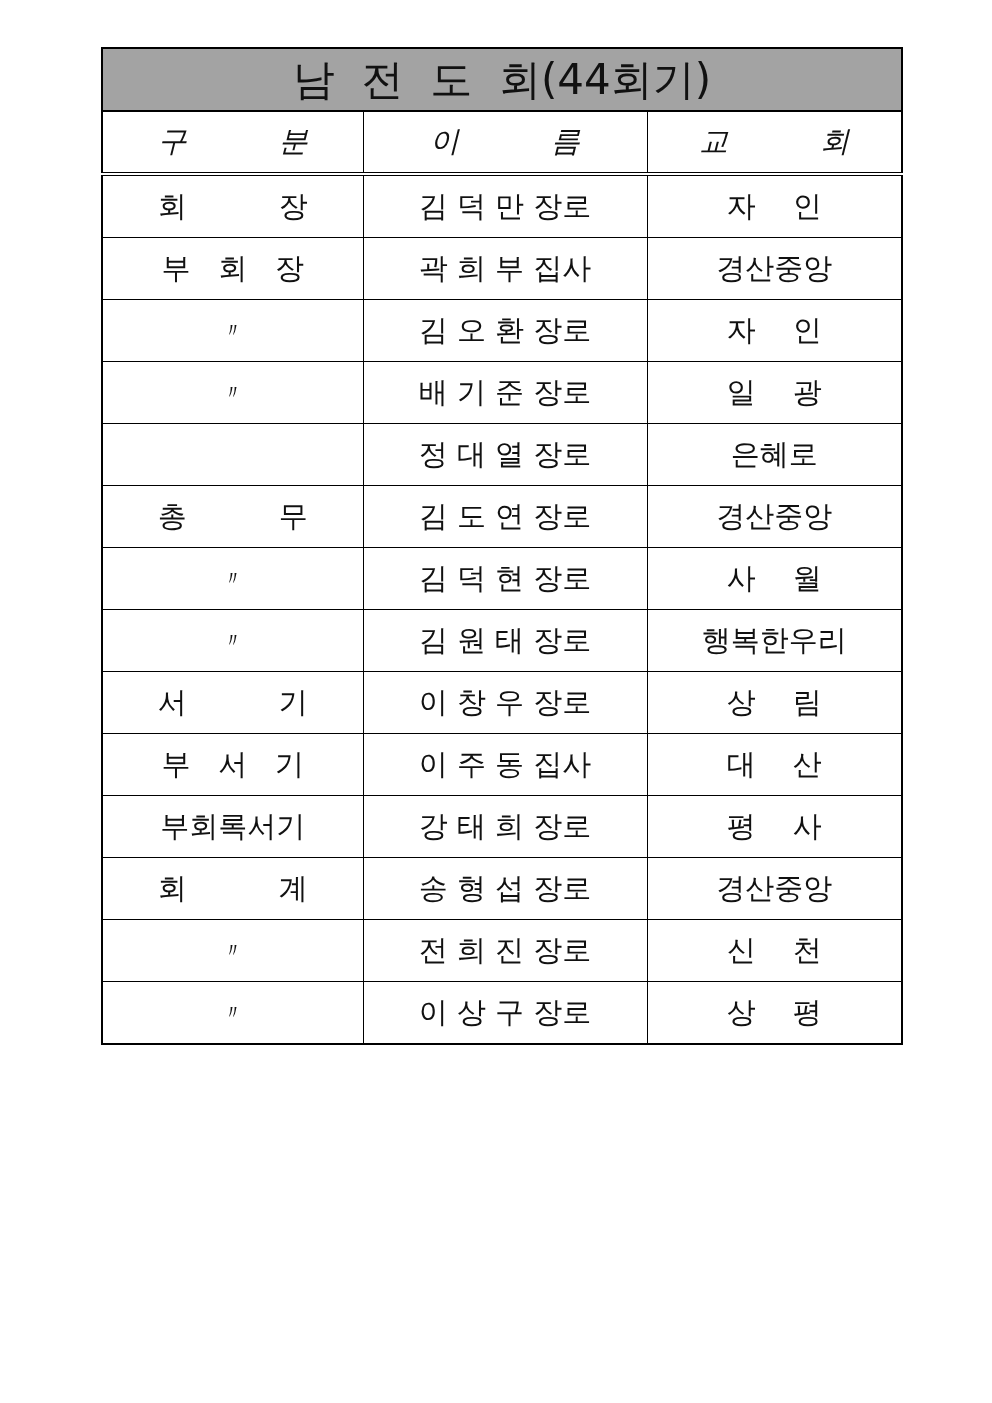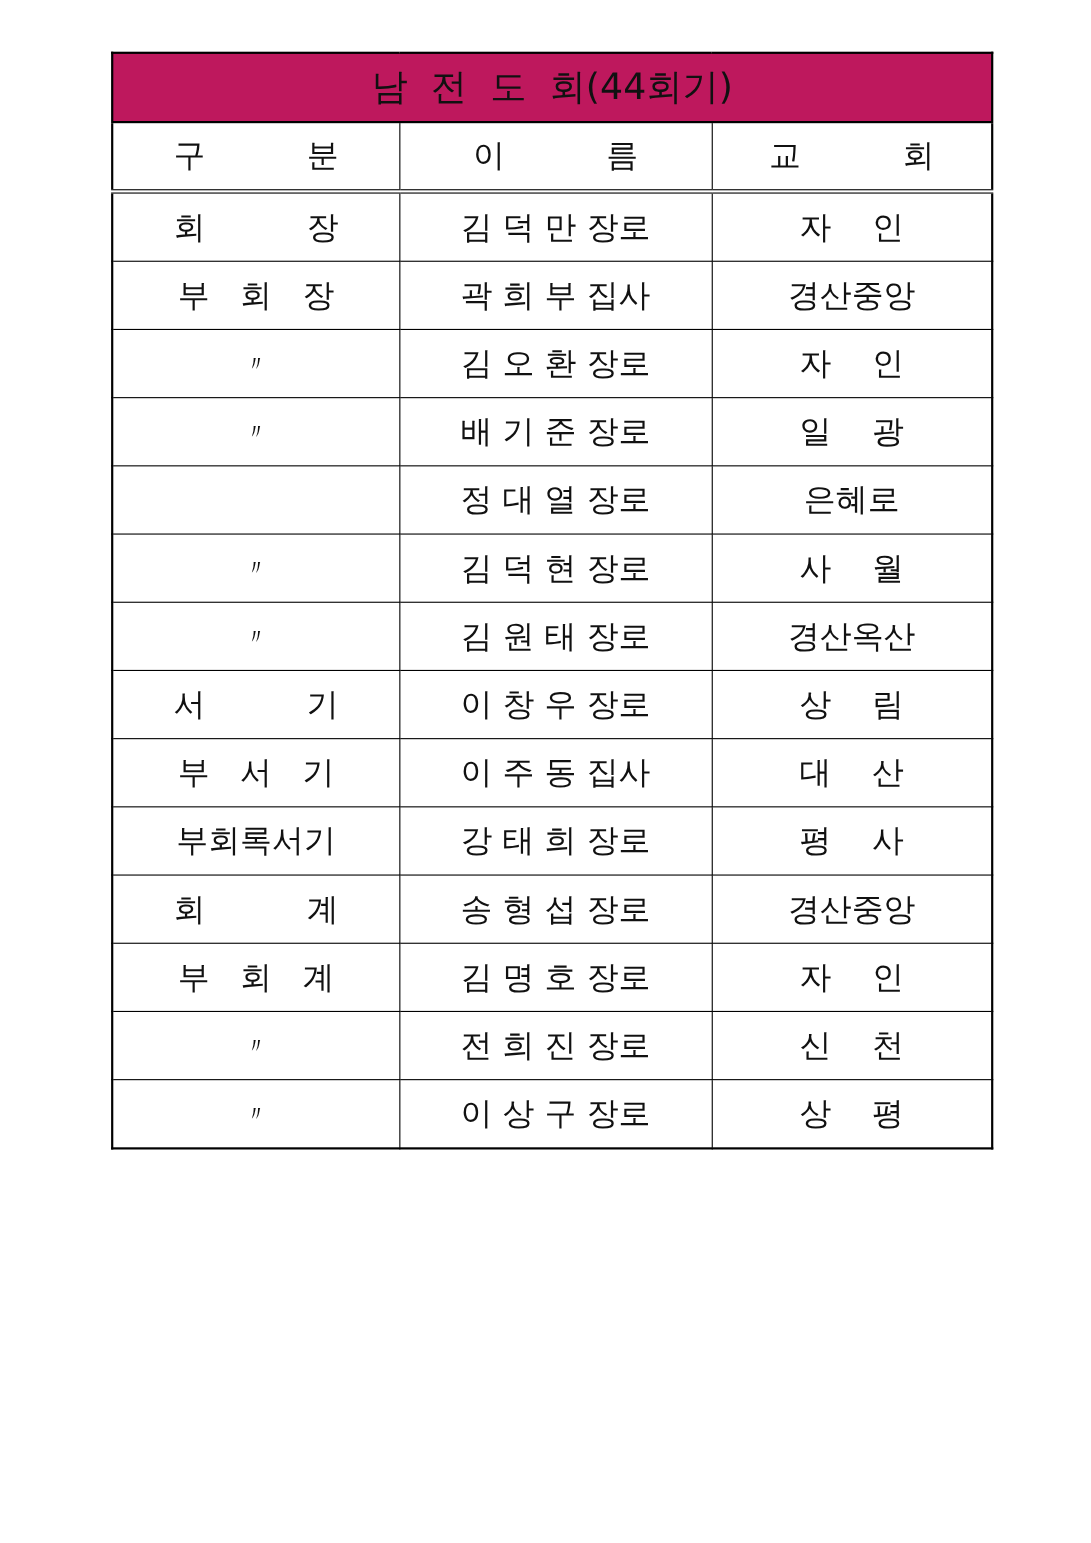--- a/index.html
+++ b/index.html
@@ -1,22 +1,22 @@
 <!DOCTYPE html>
 <html><head>
 <meta charset="utf-8">
 <style>
   html, body { margin: 0; padding: 0; background: #ffffff; }
   body { width: 992px; height: 1403px; position: relative; font-family: "DejaVu Sans", sans-serif; color: #111; }
   .table-wrap { position: absolute; left: 101px; top: 47px; width: 800px; }
   table { border-collapse: collapse; width: 800px; table-layout: fixed; border: 2px solid #000; }
   col.c1 { width: 261px; } col.c2 { width: 284px; } col.c3 { width: 255px; }
   td { border: 1px solid #000; text-align: center; vertical-align: middle; padding: 0; font-size: 29px; height: 61px; white-space: pre; }
-  tr.title td { background: #be185d; height: 61px; font-size: 33px; border-bottom: 2px solid #000; }
-  tr.header td { height: 60px; border-bottom: 4px double #000; }
+  tr.title td { background: #a3a3a3; height: 61px; font-size: 42px; border-bottom: 2px solid #000; }
+  tr.header td { height: 60px; border-bottom: 4px double #000; font-style: italic; }
   td.name { font-size: 29px; }
 </style>
 </head>
 <body>
 
 <div class="table-wrap">
   <table>
     <colgroup>
         <col class="c1">
         <col class="c2">
@@ -50,28 +50,33 @@
           <td style="font-size: 20px;">〃</td>
           <td class="name">배 기 준 장로</td>
           <td>일    광</td>
         </tr>
         <tr>
           <td></td>
           <td class="name">정 대 열 장로</td>
           <td>은혜로</td>
         </tr>
         <tr>
+          <td>총          무</td>
+          <td class="name">김 도 연 장로</td>
+          <td>경산중앙</td>
+        </tr>
+        <tr>
           <td style="font-size: 20px;">〃</td>
           <td class="name">김 덕 현 장로</td>
           <td>사    월</td>
         </tr>
         <tr>
           <td style="font-size: 20px;">〃</td>
           <td class="name">김 원 태 장로</td>
-          <td>경산옥산</td>
+          <td>행복한우리</td>
         </tr>
         <tr>
           <td>서          기</td>
           <td class="name">이 창 우 장로</td>
           <td>상    림</td>
         </tr>
         <tr>
           <td>부   서   기</td>
           <td class="name">이 주 동 집사</td>
           <td>대    산</td>
@@ -80,25 +85,20 @@
           <td>부회록서기</td>
           <td class="name">강 태 희 장로</td>
           <td>평    사</td>
         </tr>
         <tr>
           <td>회          계</td>
           <td class="name">송 형 섭 장로</td>
           <td>경산중앙</td>
         </tr>
         <tr>
-          <td>부   회   계</td>
-          <td class="name">김 명 호 장로</td>
-          <td>자    인</td>
-        </tr>
-        <tr>
           <td style="font-size: 20px;">〃</td>
           <td class="name">전 희 진 장로</td>
           <td>신    천</td>
         </tr>
         <tr>
           <td style="font-size: 20px;">〃</td>
           <td class="name">이 상 구 장로</td>
           <td>상    평</td>
         </tr>
       </tbody>

